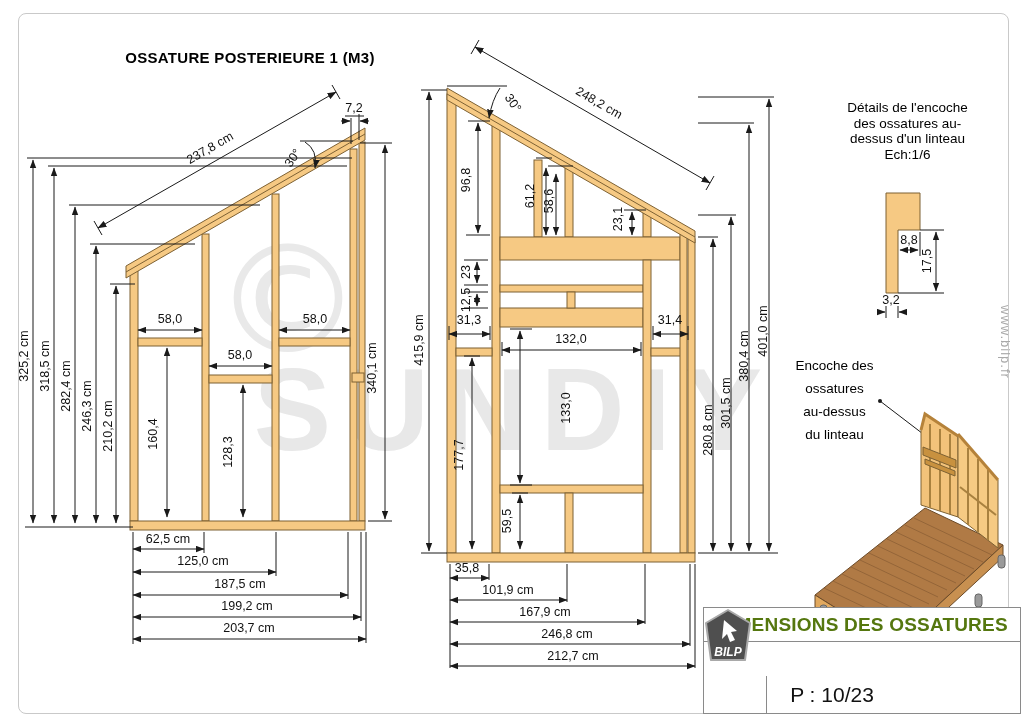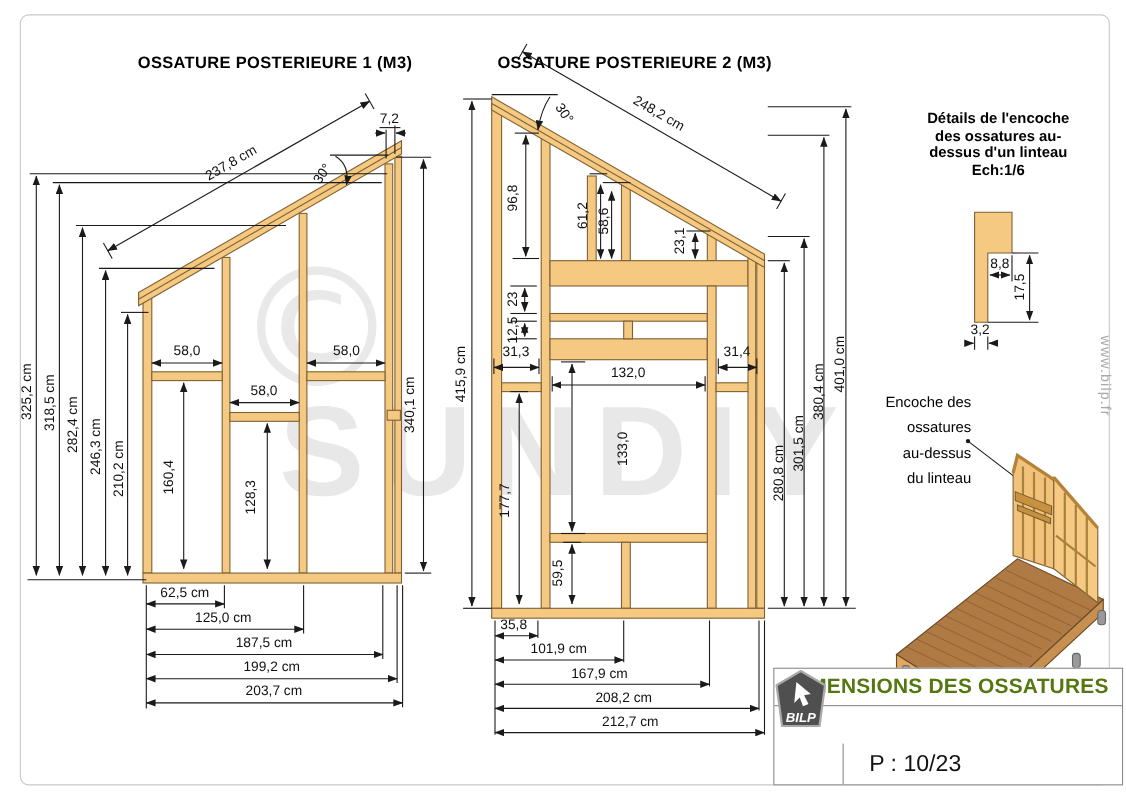--- a/index.html
+++ b/index.html
@@ -22,22 +22,22 @@
   .rn55{transform:translate(-50%,-50%) rotate(-55deg);}
   .ftitle{position:absolute;font-size:15px;font-weight:bold;color:#000;white-space:nowrap;
           transform:translate(-50%,-50%);letter-spacing:.3px;margin-top:24px;}
   .wm-c{position:absolute;left:288px;top:300px;transform:translate(-50%,-50%);
         font-size:150px;color:#e9e9e9;font-family:"DejaVu Sans",sans-serif;}
   .wm-s{position:absolute;left:515px;top:410px;transform:translate(-50%,-50%);
         font-size:116px;font-weight:bold;letter-spacing:14px;color:#e8e8e8;}
   .wm-url{position:absolute;left:998px;top:305px;writing-mode:vertical-rl;
         font-size:13px;color:#a9a9a9;letter-spacing:1px;}
   .txtblock{position:absolute;text-align:center;color:#000;}
-  #detail-title{left:815px;top:100px;width:185px;font-weight:bold;font-size:13.5px;line-height:15.5px;text-align:center;}
-  #callout{left:786px;top:354px;width:97px;font-size:13.5px;line-height:23px;text-align:right;}
+  #detail-title{left:815px;top:100px;width:185px;font-weight:normal;font-size:13.5px;line-height:15.5px;text-align:center;}
+  #callout{left:786px;top:354px;width:97px;font-size:13.5px;line-height:23px;}
   .tline{display:block;}
   #tblock{position:absolute;left:703px;top:607px;width:316px;height:105px;
           background:#fff;border:1px solid #8a8a8a;display:flex;flex-direction:column;}
   #tblock-head{height:33px;border-bottom:1px solid #8a8a8a;display:flex;
           align-items:center;justify-content:center;font-weight:bold;font-size:19px;
           color:#55770f;letter-spacing:.2px;}
   #tblock-row{flex:1;display:flex;margin-top:34px;}
   .tcell{display:flex;align-items:center;justify-content:center;font-size:21px;color:#111;}
   #tcell-logo{width:62px;border-right:1px solid #8a8a8a;}
   #tcell-scale{flex:1;border-right:1px solid #8a8a8a;}
@@ -283,21 +283,20 @@
   <span class="dim" style="left:315px;top:319px">58,0</span>
   <span class="dim" style="left:240px;top:355px">58,0</span>
   <span class="dim r90" style="left:153px;top:434px">160,4</span>
   <span class="dim r90" style="left:228px;top:452px">128,3</span>
   <span class="dim" style="left:168px;top:539px">62,5 cm</span>
   <span class="dim" style="left:203px;top:561px">125,0 cm</span>
   <span class="dim" style="left:240px;top:584px">187,5 cm</span>
   <span class="dim" style="left:247px;top:606px">199,2 cm</span>
   <span class="dim" style="left:249px;top:628px">203,7 cm</span>
 
-  <span class="ftitle" style="left:577px;top:33px">OSSATURE POSTERIEURE 2 (M3)</span>
   <span class="dim r30" style="left:599px;top:103px">248,2 cm</span>
   <span class="dim r55" style="left:513px;top:103px">30°</span>
   <span class="dim r90" style="left:419px;top:340px">415,9 cm</span>
   <span class="dim r90" style="left:466px;top:180px">96,8</span>
   <span class="dim r90" style="left:530px;top:196px">61,2</span>
   <span class="dim r90" style="left:549px;top:201px">58,6</span>
   <span class="dim r90" style="left:618px;top:219px">23,1</span>
   <span class="dim r90" style="left:466px;top:272px">23</span>
   <span class="dim r90" style="left:466px;top:300px">12,5</span>
   <span class="dim" style="left:469px;top:320px">31,3</span>
@@ -306,21 +305,21 @@
   <span class="dim r90" style="left:566px;top:408px">133,0</span>
   <span class="dim r90" style="left:459px;top:455px">177,7</span>
   <span class="dim r90" style="left:507px;top:521px">59,5</span>
   <span class="dim r90" style="left:708px;top:430px">280,8 cm</span>
   <span class="dim r90" style="left:726px;top:403px">301,5 cm</span>
   <span class="dim r90" style="left:744px;top:356px">380,4 cm</span>
   <span class="dim r90" style="left:763px;top:331px">401,0 cm</span>
   <span class="dim" style="left:467px;top:568px">35,8</span>
   <span class="dim" style="left:508px;top:590px">101,9 cm</span>
   <span class="dim" style="left:545px;top:612px">167,9 cm</span>
-  <span class="dim" style="left:567px;top:634px">208,2 cm</span>
+  <span class="dim" style="left:567px;top:634px">246,8 cm</span>
   <span class="dim" style="left:573px;top:656px">212,7 cm</span>
 
   <div class="txtblock" id="detail-title">
     <span class="tline">Détails de l'encoche</span>
     <span class="tline">des ossatures au-</span>
     <span class="tline">dessus d'un linteau</span>
     <span class="tline">Ech:1/6</span>
   </div>
   <span class="dim" style="left:909px;top:240px">8,8</span>
   <span class="dim r90" style="left:927px;top:261px">17,5</span>

